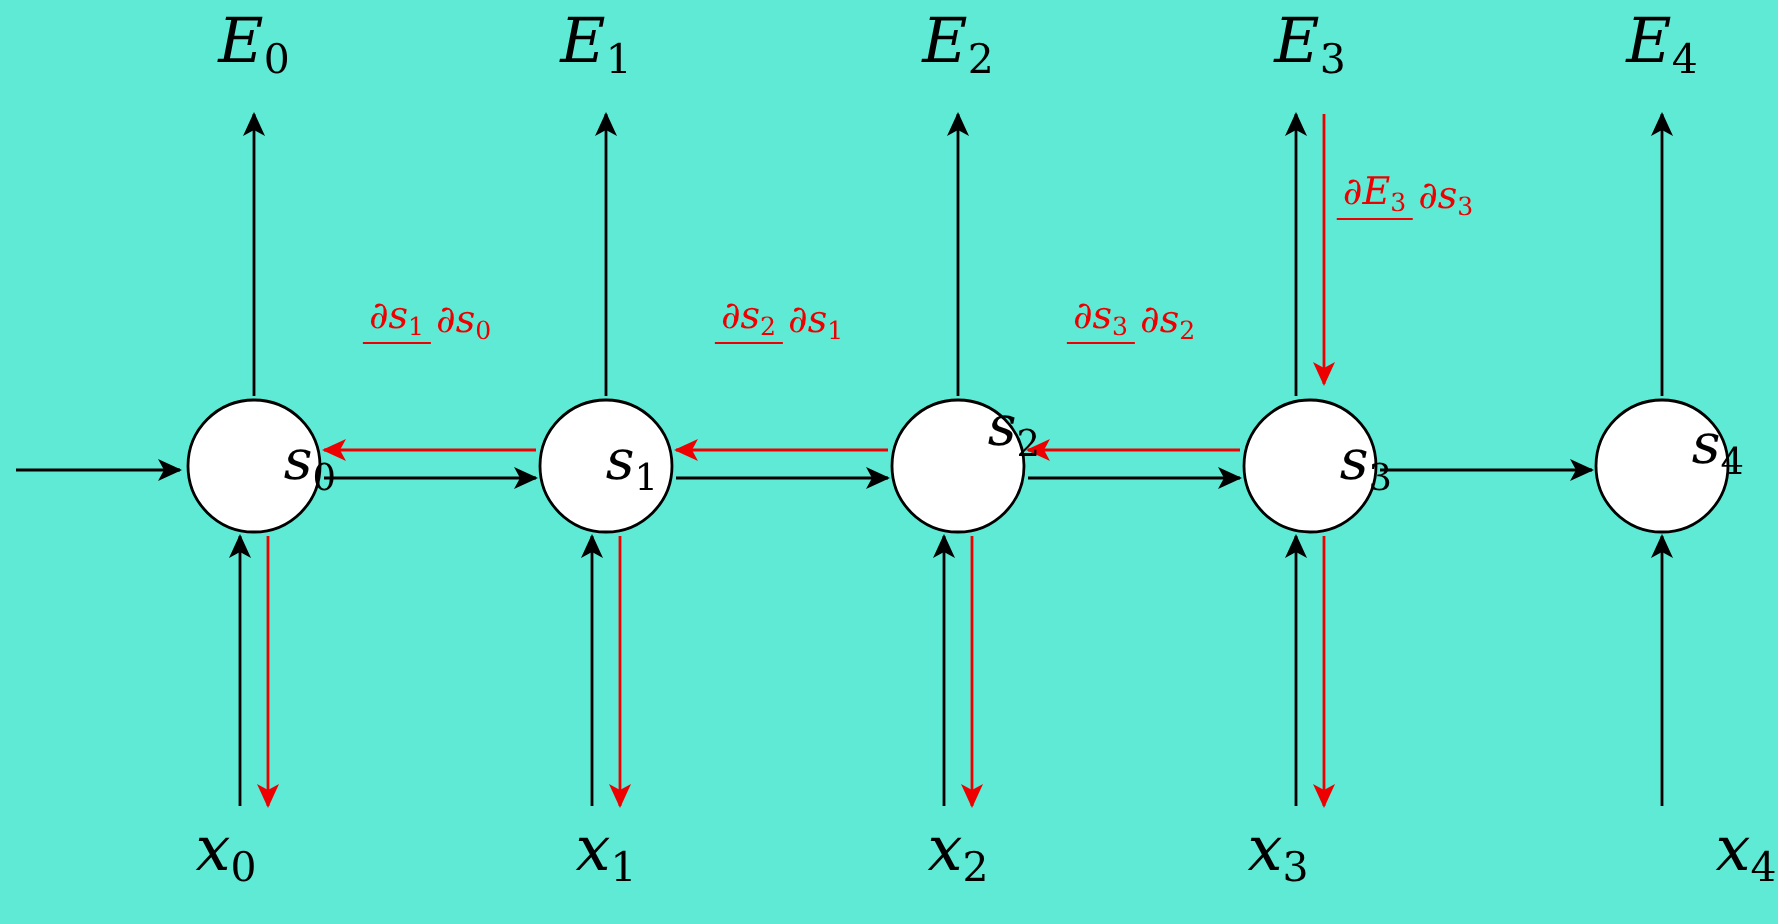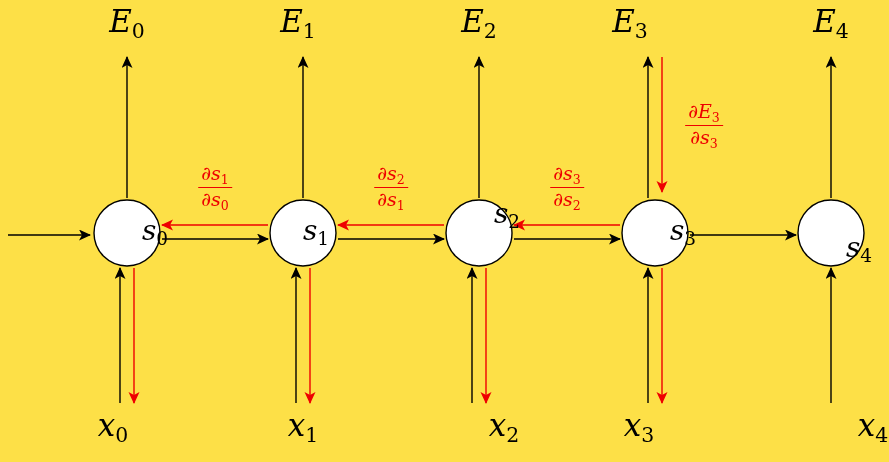--- a/index.html
+++ b/index.html
@@ -1,21 +1,21 @@
 <!DOCTYPE html>
 <html style="--forward: #000000; --gradient: #ee0000;"><head>
 <meta charset="utf-8">
 <style>
   :root { --forward: #000000; --gradient: #ee0000; }
   html, body { margin: 0; padding: 0; background: #ffffff; }
   .canvas {
     position: relative;
     width: 889px;
     height: 462px;
-    background: #fde047;
+    background: #5eead4;
     overflow: hidden;
     font-family: "DejaVu Serif", serif;
   }
   svg.layer { position: absolute; left: 0; top: 0; }
   line.k { stroke: var(--forward, #000); stroke-width: 1.4; }
   line.r { stroke: var(--gradient, #ee0000); stroke-width: 1.4; }
   circle.node { fill: #ffffff; stroke: var(--forward, #000); stroke-width: 1.4; }
   .math { font-style: italic; }
   .math sub { font-style: normal; font-size: 0.66em; vertical-align: -0.28em; line-height: 1; }
   .lbl {
@@ -30,27 +30,26 @@
     transform: translate(-50%, -54%);
     font-size: 28px;
     color: #000;
     white-space: nowrap;
     margin-left: 28px;
   }
   .frac {
     position: absolute;
     transform: translateX(-50%);
     display: inline-flex;
-    flex-direction: column;
+    flex-direction: row;
     align-items: center;
     font-size: 19px;
     color: var(--gradient, #ee0000);
     line-height: 1.15;
     white-space: nowrap;
-    margin-top: 15px;
   }
   .frac .num { border-bottom: 1.5px solid var(--gradient, #ee0000); padding: 0 3px 1px 3px; }
   .frac .den { padding: 1px 3px 0 3px; }
 </style>
 </head>
 <body>
 
 <div class="canvas">
 
   <svg class="layer" width="889" height="462" viewBox="0 0 889 462">
@@ -96,32 +95,32 @@
     <circle class="node" cx="127" cy="233" r="33"></circle>
     <circle class="node" cx="303" cy="233" r="33"></circle>
     <circle class="node" cx="479" cy="233" r="33"></circle>
     <circle class="node" cx="655" cy="233" r="33"></circle>
     <circle class="node" cx="831" cy="233" r="33"></circle>
   </svg>
 
   <div class="lbl math" style="left:127px; top:3px"><span>E</span><sub>0</sub></div>
   <div class="lbl math" style="left:298px; top:3px"><span>E</span><sub>1</sub></div>
   <div class="lbl math" style="left:479px; top:3px"><span>E</span><sub>2</sub></div>
-  <div class="lbl math" style="left:630px; top:3px"><span>E</span><sub>3</sub></div>
+  <div class="lbl math" style="left:655px; top:3px"><span>E</span><sub>3</sub></div>
   <div class="lbl math" style="left:831px; top:3px"><span>E</span><sub>4</sub></div>
 
   <div class="nodelbl math" style="left:127px; top:233px"><span>s</span><sub>0</sub></div>
   <div class="nodelbl math" style="left:288px; top:233px"><span>s</span><sub>1</sub></div>
   <div class="nodelbl math" style="left:479px; top:216px"><span>s</span><sub>2</sub></div>
   <div class="nodelbl math" style="left:655px; top:233px"><span>s</span><sub>3</sub></div>
-  <div class="nodelbl math" style="left:831px; top:250px"><span>s</span><sub>4</sub></div>
+  <div class="nodelbl math" style="left:831px; top:225px"><span>s</span><sub>4</sub></div>
 
   <div class="lbl math" style="left:113px; top:407px"><span>x</span><sub>0</sub></div>
   <div class="lbl math" style="left:303px; top:407px"><span>x</span><sub>1</sub></div>
-  <div class="lbl math" style="left:504px; top:407px"><span>x</span><sub>2</sub></div>
+  <div class="lbl math" style="left:479px; top:407px"><span>x</span><sub>2</sub></div>
   <div class="lbl math" style="left:639px; top:407px"><span>x</span><sub>3</sub></div>
   <div class="lbl math" style="left:873px; top:407px"><span>x</span><sub>4</sub></div>
 
   <div class="frac math" style="left:215px; top:148px">
     <span class="num"><span>∂s</span><sub>1</sub></span>
     <span class="den"><span>∂s</span><sub>0</sub></span>
   </div>
   <div class="frac math" style="left:391px; top:148px">
     <span class="num"><span>∂s</span><sub>2</sub></span>
     <span class="den"><span>∂s</span><sub>1</sub></span>

